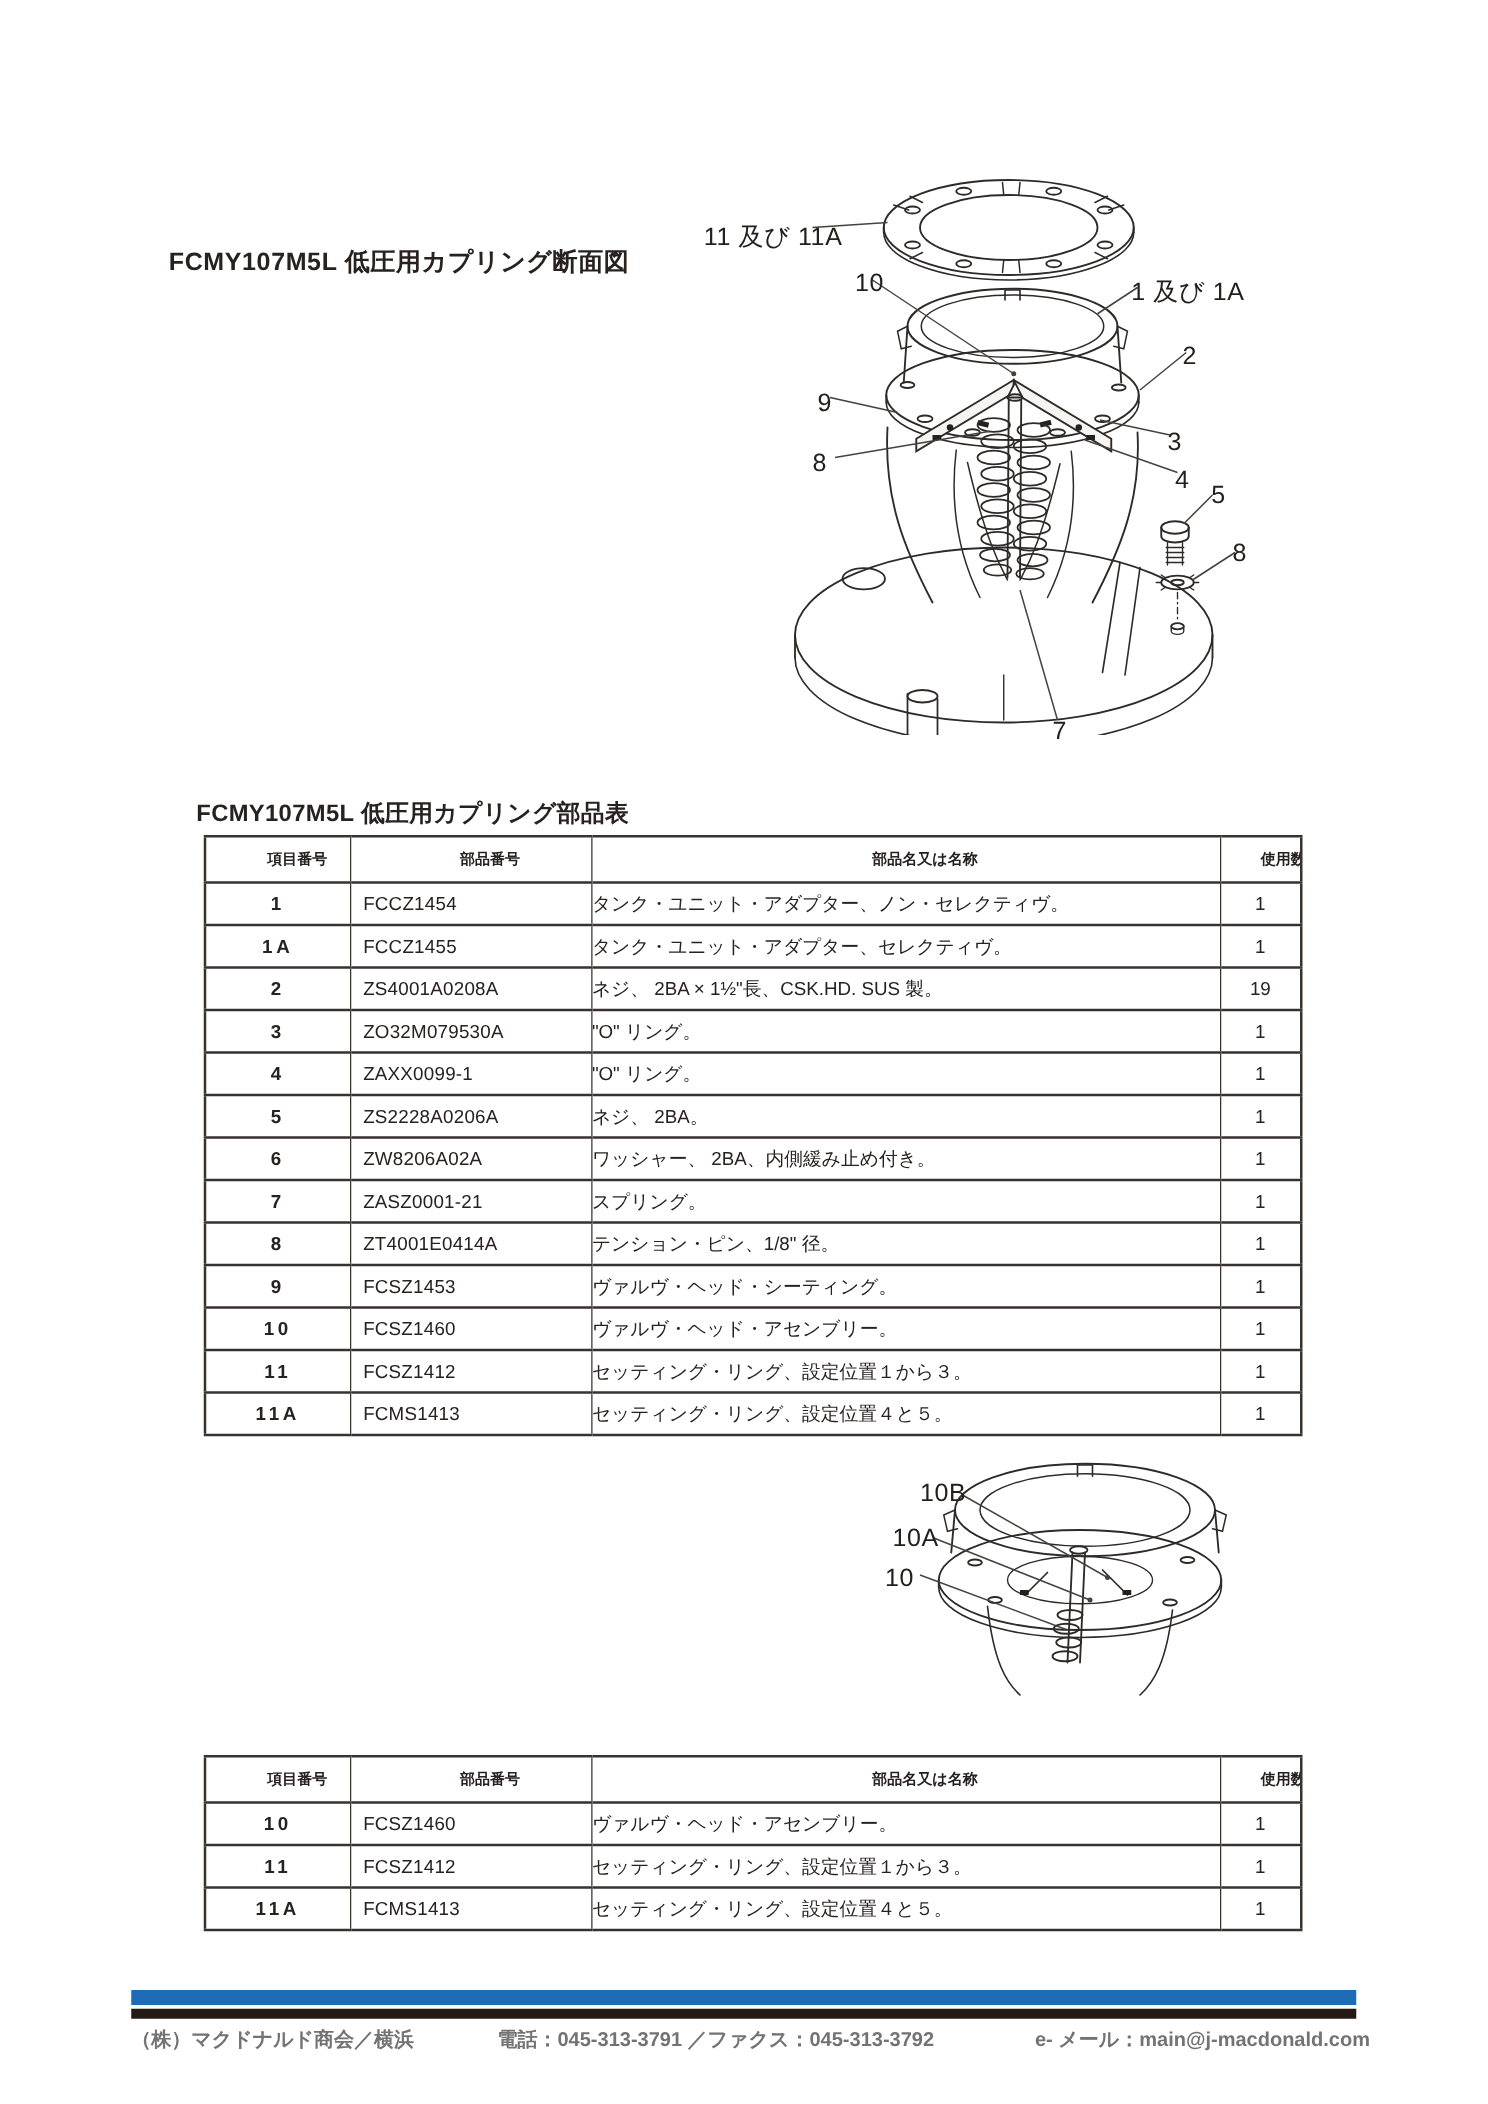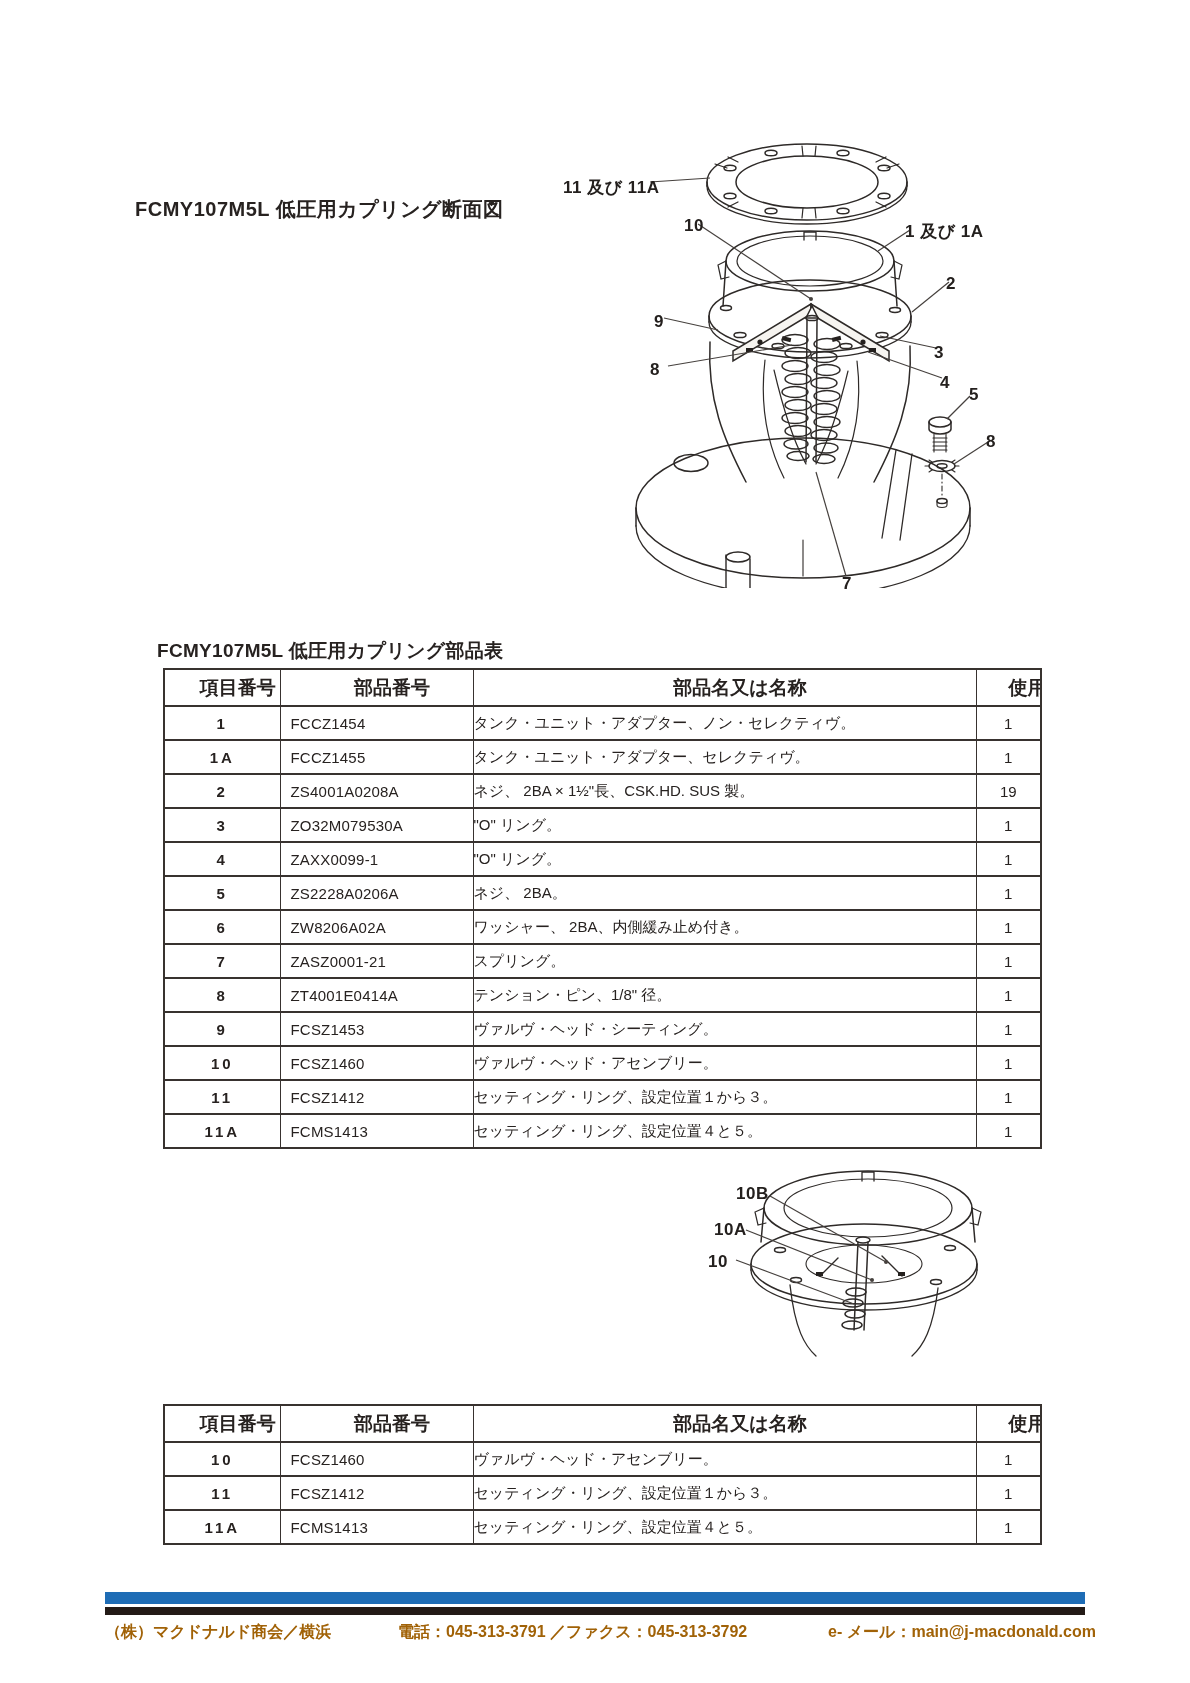--- a/index.html
+++ b/index.html
@@ -1,35 +1,35 @@
 <!DOCTYPE html>
 <html><head>
 <meta charset="utf-8">
 <style>
   html,body{margin:0;padding:0;background:#ffffff;}
   .page{position:relative;width:1190px;height:1683px;background:#ffffff;overflow:hidden;
         font-family:"Liberation Sans","DejaVu Sans",sans-serif;color:#272220;}
   .sec-title{position:absolute;font-weight:bold;font-size:20px;letter-spacing:.5px;white-space:nowrap;}
   .tbl-title{position:absolute;font-weight:bold;font-size:19px;letter-spacing:.3px;white-space:nowrap;}
-  .co{position:absolute;font-weight:bold;font-size:17px;color:#24201e;white-space:nowrap;letter-spacing:.5px;}
+  .co{position:absolute;font-weight:normal;font-size:20px;color:#24201e;white-space:nowrap;letter-spacing:.5px;}
   table.parts{position:absolute;border-collapse:collapse;table-layout:fixed;background:#fff;
               border:2.5px solid #38322f;}
   table.parts th,table.parts td{border:1.6px solid #38322f;border-top-width:2px;border-bottom-width:2px;
               font-size:15px;color:#272220;overflow:hidden;white-space:nowrap;}
-  table.parts th{height:33px;font-size:19px;font-weight:bold;text-align:center;padding-left:32px;}
+  table.parts th{height:33px;font-size:12px;font-weight:bold;text-align:center;padding-left:32px;}
   table.parts td{height:30px;}
   td.c-item{text-align:center;font-weight:bold;letter-spacing:3px;}
   td.c-part{padding-left:10px;letter-spacing:.2px;}
   td.c-name{padding-left:0;}
   td.c-qty{text-align:center;}
   td.c-note{text-align:center;}
   .dwg{position:absolute;}
   .dwg *{vector-effect:none;}
   .bar{position:absolute;}
-  .ft{position:absolute;top:1622px;font-size:16px;font-weight:bold;white-space:nowrap;color:#a16207;}
+  .ft{position:absolute;top:1622px;font-size:16px;font-weight:bold;white-space:nowrap;color:#737373;}
 </style>
 </head>
 <body>
 
 <div class="page">
 
   <div class="sec-title" style="left:135px;top:196px;">FCMY107M5L  低圧用カプリング断面図</div>
 
   <svg class="dwg" style="left:560px;top:108px;" width="460" height="480" viewBox="0 0 460 480">
     <g fill="none" stroke="#2e2a28" stroke-width="1.5" stroke-linecap="round">

